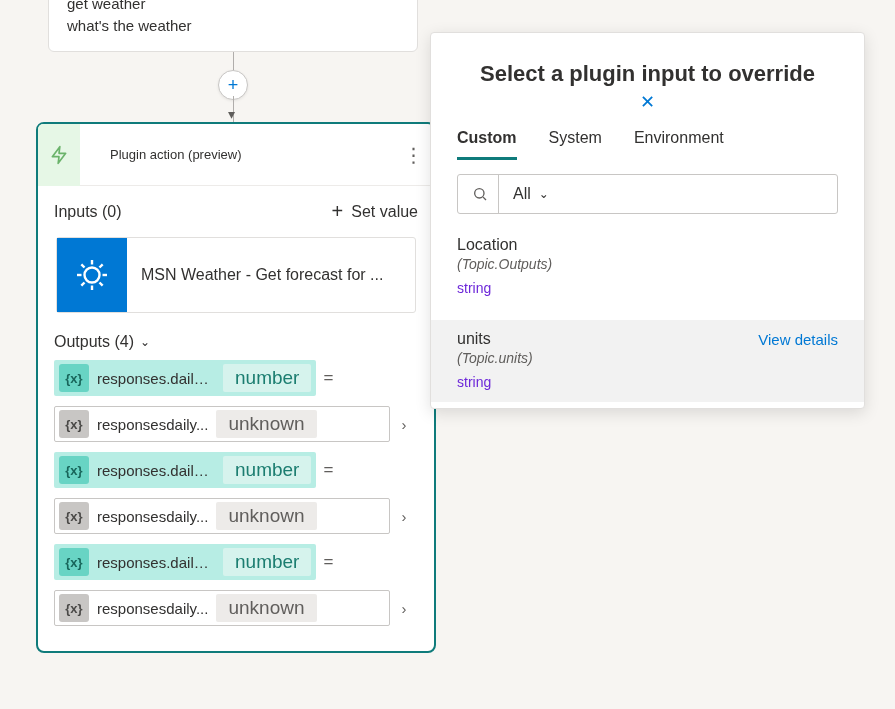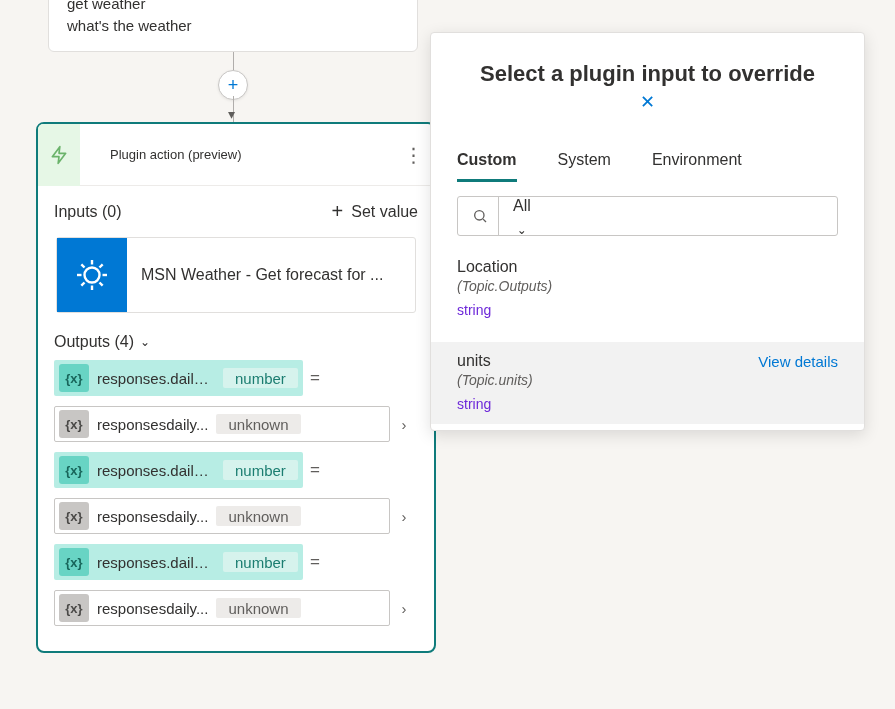--- a/index.html
+++ b/index.html
@@ -124,25 +124,25 @@
     width: 30px; height: 28px;
     border-radius: 3px;
     display:flex; align-items:center; justify-content:center;
     font-size: 13px; font-weight:600;
     margin: 0 4px 0 4px;
   }
   .teal .xicon { background:#68d4c4; color:#18655a; }
   .gray .xicon { background:#c8c6c4; color:#4a4947; }
   .var-text { padding: 0 8px 0 4px; font-size:15px; white-space:nowrap; overflow:hidden; text-overflow:ellipsis; max-width: 130px;}
   .type-pill {
-    height: 20px;
+    height: 28px;
     padding: 0 12px;
     border-radius: 2px;
     display:flex; align-items:center;
-    font-size: 15px;
+    font-size: 19px;
   }
   .teal .type-pill { background:#d6f3ed; color:#1b7d70; margin-right:4px;}
   .gray .type-pill { background:#edebe9; color:#605e5c; margin-right:4px;}
   .eq { width:24px; text-align:center; color:#605e5c; font-size:17px;}
   .row-arrow { width:28px; text-align:center; color:#605e5c; font-size:15px;}
 
   
   .panel {
     position:absolute;
     left: 430px;
@@ -150,39 +150,39 @@
     width: 435px;
     background:#fff;
     border:1px solid #e1dfdd;
     border-radius:4px;
     box-shadow: 0 4px 16px rgba(0,0,0,.12);
     padding: 28px 26px 6px;
   }
   .panel-title-row { display:flex; align-items:center; justify-content:space-between;flex-direction:column; }
   .panel-title { font-size: 22px; font-weight:600; }
   .close-x { font-size:18px; color:#0078d4; padding:4px;}
-  .tabs { display:flex; gap:41px; margin-top:34px; border-bottom:0;}
+  .tabs { display:flex; gap:32px; margin-top:12px; border-bottom:0;}
   .tab { font-size:16px; padding-bottom:10px; border-bottom:3px solid transparent;}
   .tab.active { font-weight:600; border-bottom-color:#0f7b7b; }
   .search-row {
     margin-top: 14px;
     display:flex; align-items:center;
     border:1px solid #c8c6c4; border-radius:3px;
     height: 40px;
   }
   .search-row svg { margin:0 10px 0 14px; color:#605e5c;}
   .search-row input {
     flex:1; border:none; outline:none; font-size:16px; color:#323130; background:transparent;
     font-family:inherit;
   }
   .search-row input::placeholder { color:#605e5c; }
   .filter-all {
     border-left:1px solid #c8c6c4; height:100%;
     display:flex; align-items:center; gap:8px;
-    padding: 0 14px; font-size:16px;flex-direction:column;
+    padding: 0 14px; font-size:16px;
   }
 
   .var-item {
     margin: 12px -26px 0;
     padding: 10px 26px 12px;
   }
   .var-item.hover { background:#f2f2f2; }
   .var-item .vi-top { display:flex; justify-content:space-between; align-items:flex-end;}
   .vi-name { font-size:16px; }
   .vi-link { color:#0078d4; font-size:15px;}

